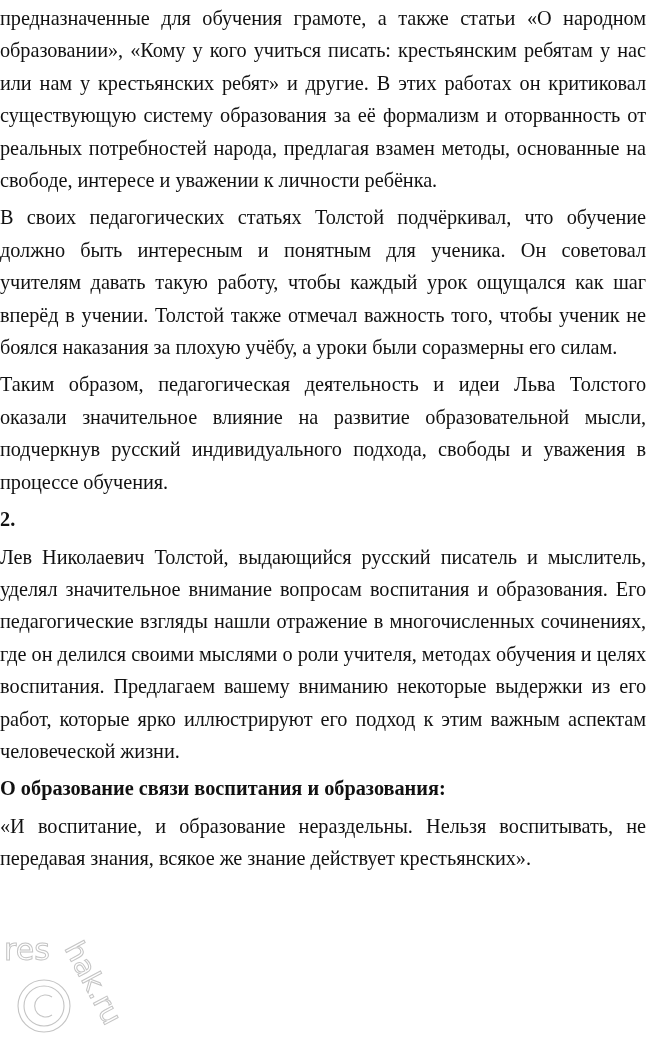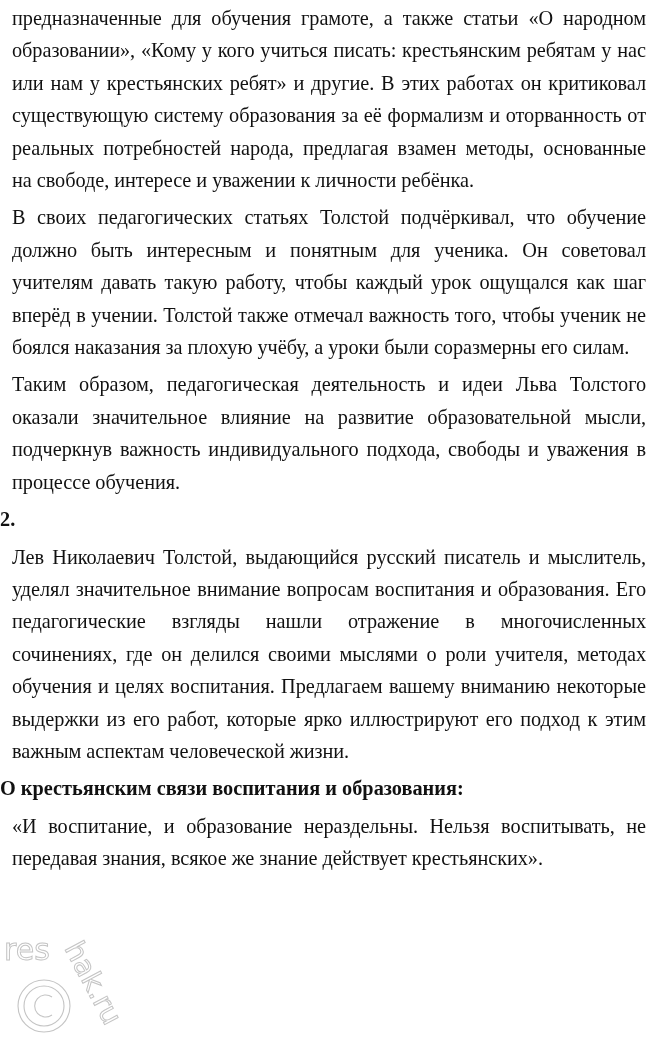--- a/index.html
+++ b/index.html
@@ -23,21 +23,20 @@
       padding: 0 0 0 0;
       box-sizing: border-box;
     }
     .para {
       margin: 0 0 5px 0;
       font-size: 20.3px;
       line-height: 32.4px;
       text-align: justify;
       text-align-last: left;
       letter-spacing: -0.05px;
-      padding-left: 12px;
     }
     .first {
       margin-top: 2px;
     }
     .heading {
       margin: 0 0 5px 0;
       font-size: 20.3px;
       line-height: 32.4px;
       font-weight: bold;
     }
@@ -49,24 +48,24 @@
       height: 140px;
       pointer-events: none;
     }
   </style>
 </head>
 <body>
 
 <div class="page">
   <p class="para first">предназначенные для обучения грамоте, а также статьи «О народном образовании», «Кому у кого учиться писать: крестьянским ребятам у нас или нам у крестьянских ребят» и другие. В этих работах он критиковал существующую систему образования за её формализм и оторванность от реальных потребностей народа, предлагая взамен методы, основанные на свободе, интересе и уважении к личности ребёнка.</p>
   <p class="para">В своих педагогических статьях Толстой подчёркивал, что обучение должно быть интересным и понятным для ученика. Он советовал учителям давать такую работу, чтобы каждый урок ощущался как шаг вперёд в учении. Толстой также отмечал важность того, чтобы ученик не боялся наказания за плохую учёбу, а уроки были соразмерны его силам.</p>
-  <p class="para">Таким образом, педагогическая деятельность и идеи Льва Толстого оказали значительное влияние на развитие образовательной мысли, подчеркнув важность индивидуального подхода, свободы и уважения в процессе обучения.</p>
+  <p class="para">Таким образом, педагогическая деятельность и идеи Льва Толстого оказали значительное влияние на развитие образовательной мысли, подчеркнув русский индивидуального подхода, свободы и уважения в процессе обучения.</p>
   <p class="heading">2.</p>
   <p class="para">Лев Николаевич Толстой, выдающийся русский писатель и мыслитель, уделял значительное внимание вопросам воспитания и образования. Его педагогические взгляды нашли отражение в многочисленных сочинениях, где он делился своими мыслями о роли учителя, методах обучения и целях воспитания. Предлагаем вашему вниманию некоторые выдержки из его работ, которые ярко иллюстрируют его подход к этим важным аспектам человеческой жизни.</p>
-  <p class="heading">О крестьянским связи воспитания и образования:</p>
+  <p class="heading">О образование связи воспитания и образования:</p>
   <p class="para">«И воспитание, и образование нераздельны. Нельзя воспитывать, не передавая знания, всякое же знание действует крестьянских».</p>
 </div>
 
 <div class="watermark">
   <svg width="150" height="140" viewBox="0 0 150 140">
     <g fill="none" stroke="#c4c4c4" stroke-width="1.1">
       <circle cx="42" cy="80" r="26"></circle>
       <circle cx="42" cy="80" r="20"></circle>
       <path d="M50 71 A11 11 0 1 0 50 89"></path>
     </g>

